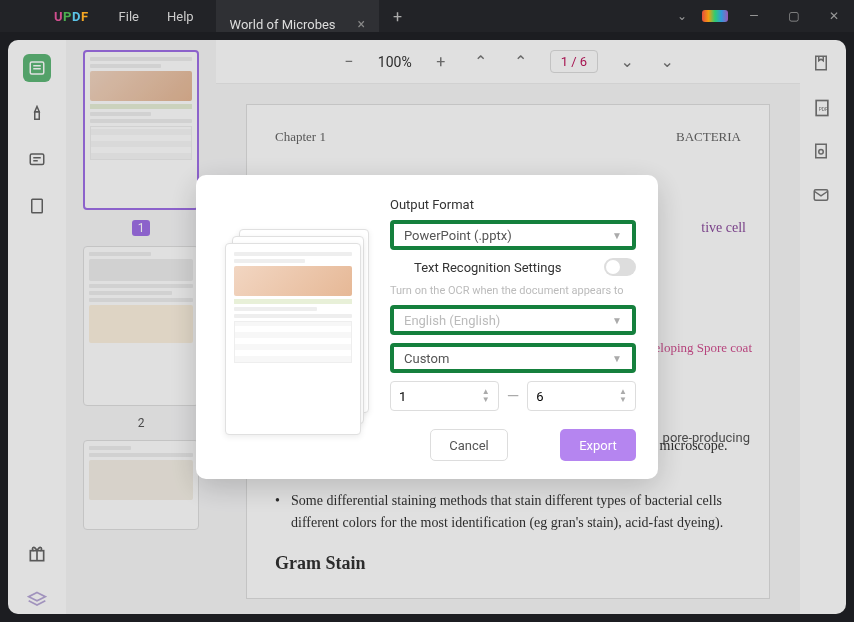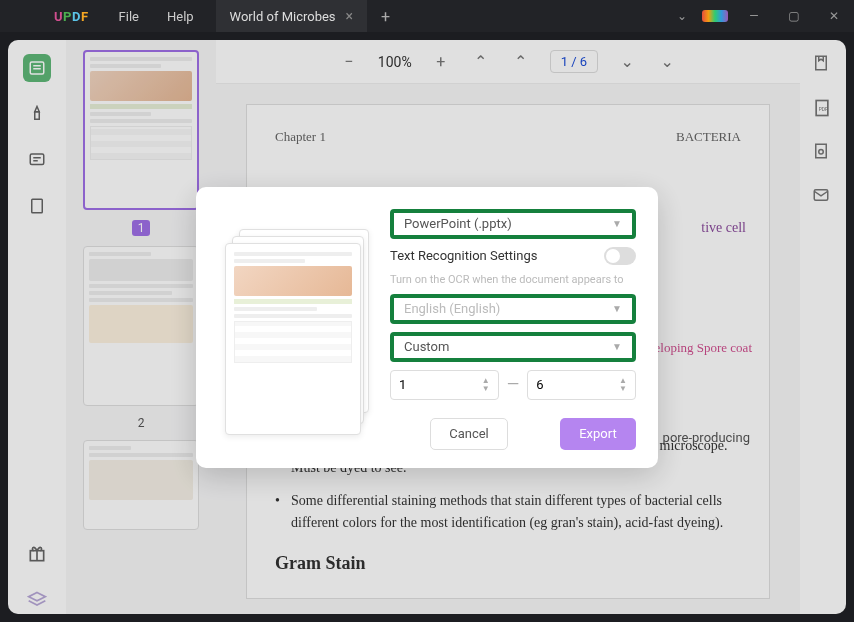--- a/index.html
+++ b/index.html
@@ -7,21 +7,21 @@
 
 
 .titlebar { height: 32px; background: #222327; display: flex; align-items: center; color: #ccc; font-size: 13px; }
 .logo { padding: 0 16px; font-weight: 700; letter-spacing: 0.5px; margin-left: 38px; }
 .logo .u { color: #d04e8f; }
 .logo .p { color: #4caf50; }
 .logo .d { color: #5bc3e6; }
 .logo .f { color: #f5a623; }
 .menu-item { padding: 0 14px; cursor: pointer; }
 .tab-area { display: flex; align-items: center; margin-left: 8px; flex: 1; height: 100%; }
-.tab { background: #2f3034; height: 100%; display: flex; align-items: center; padding: 0 14px; gap: 10px; font-size: 13px; color: #ddd; }
+.tab { background: #2f3034; height: 100%; display: flex; align-items: flex-end; padding: 0 14px; gap: 22px; font-size: 13px; color: #ddd; }
 .tab-close { color: #888; cursor: pointer; font-size: 14px; }
 .tab-add { color: #aaa; padding: 0 14px; cursor: pointer; font-size: 16px; }
 .win-controls { display: flex; height: 100%; }
 .win-btn { width: 40px; display: flex; align-items: center; justify-content: center; color: #999; cursor: pointer; font-size: 12px; }
 .rainbow { width: 26px; height: 12px; background: linear-gradient(90deg,#e74c3c,#f39c12,#2ecc71,#3498db,#9b59b6); border-radius: 3px; margin-right: 6px; }
 
 
 .main { position: absolute; top: 32px; bottom: 0; left: 0; right: 0; background: #1c1d21; padding: 8px; }
 .workspace { width: 100%; height: 100%; background: #fff; border-radius: 10px; display: flex; overflow: hidden; position: relative; }
 
@@ -36,21 +36,21 @@
 .thumb { width: 116px; height: 160px; background: #fff; border: 1px solid #e0e0e0; border-radius: 4px; position: relative; }
 .thumb.selected { border: 2px solid #a070e8; }
 .thumb-num { font-size: 12px; color: #555; }
 .thumb-num.badge { background: #a070e8; color: #fff; width: 18px; height: 16px; border-radius: 3px; display: flex; align-items: center; justify-content: center; }
 
 
 .doc-area { flex: 1; display: flex; flex-direction: column; }
 .toolbar { height: 44px; display: flex; align-items: center; justify-content: center; gap: 18px; border-bottom: 1px solid #eee; color: #777; }
 .tbtn { width: 22px; text-align: center; cursor: pointer; }
 .zoom { font-size: 14px; color: #333; }
-.page-ind { border: 1px solid #ddd; padding: 3px 10px; border-radius: 4px; font-size: 13px; color: #1d4ed8; }
+.page-ind { border: 1px solid #ddd; padding: 3px 10px; border-radius: 4px; font-size: 13px; color: #be185d; }
 .doc-scroll { flex: 1; overflow: auto; background: #f7f7f8; padding: 20px 30px; }
 .page { background: #fff; border: 1px solid #e0e0e0; padding: 24px 28px; font-family: Georgia, serif; color: #333; }
 .page-hdr { display: flex; justify-content: space-between; font-size: 13px; color: #666; margin-bottom: 30px; }
 .bul { font-size: 14px; line-height: 1.6; margin-bottom: 10px; padding-left: 16px; position: relative; }
 .bul::before { content: "•"; position: absolute; left: 0; }
 .gram { font-size: 18px; font-weight: 700; margin-top: 18px; }
 .anno1 { position: absolute; top: 180px; right: 100px; font-family: "Comic Sans MS", cursive; color: #8a4a9c; font-size: 14px; }
 .anno2 { position: absolute; top: 300px; right: 94px; font-family: "Comic Sans MS", cursive; color: #d04e8f; font-size: 13px; }
 .anno3 { position: absolute; top: 390px; right: 96px; font-size: 13px; color: #555; }
 
@@ -66,21 +66,21 @@
 .sheet { position: absolute; background: #fff; border: 1px solid #e0e0e0; border-radius: 4px; box-shadow: 0 2px 6px rgba(0,0,0,0.08); }
 .s3 { width: 130px; height: 184px; left: 14px; top: 0; }
 .s2 { width: 132px; height: 188px; left: 7px; top: 7px; }
 .s1 { width: 136px; height: 192px; left: 0; top: 14px; }
 .dlg-form { flex: 1; display: flex; flex-direction: column; gap: 8px; }
 .fld-label { font-size: 13px; color: #333; }
 .hint { font-size: 11px; color: #bbb; }
 .sel { border: 4px solid #15803d; border-radius: 4px; height: 30px; display: flex; align-items: center; justify-content: space-between; padding: 0 10px; font-size: 13px; color: #555; cursor: pointer; }
 .sel.disabled { color: #bbb; }
 .chev { font-size: 10px; color: #aaa; }
-.toggle-row { display: flex; align-items: center; justify-content: space-between; }
+.toggle-row { display: flex; align-items: center; justify-content: space-between; margin-left: 24px; }
 .toggle { width: 32px; height: 18px; background: #ddd; border-radius: 9px; position: relative; cursor: pointer; }
 .knob { width: 14px; height: 14px; background: #fff; border-radius: 50%; position: absolute; top: 2px; left: 2px; }
 .range-row { display: flex; align-items: center; gap: 8px; }
 .num-in { border: 1px solid #ddd; border-radius: 4px; height: 30px; flex: 1; display: flex; align-items: center; padding: 0 8px; font-size: 13px; position: relative; }
 .spin { position: absolute; right: 4px; top: 2px; bottom: 2px; width: 12px; display: flex; flex-direction: column; justify-content: center; gap: 0; color: #aaa; font-size: 8px; line-height: 1; }
 .dash { color: #aaa; }
 .btn-row { display: flex; gap: 12px; margin-top: 10px; }
 .btn { flex: 1; height: 32px; border-radius: 5px; display: flex; align-items: center; justify-content: center; font-size: 13px; cursor: pointer; margin-left: 40px; }
 .btn-cancel { border: 1px solid #ddd; color: #555; }
 .btn-export { background: #b585f0; color: #fff; }
@@ -254,20 +254,21 @@
                   <div class="img"></div>
                   <div class="barh"></div>
                   <div class="bar" style="width:70%"></div>
                   <div class="bar"></div>
                   <div class="tbl" style="height:42px"></div>
                 </div>
               </div>
           </div>
         </div>
         <div class="dlg-form">
+          <div class="fld-label">Output Format</div>
           <div class="sel">
             <span>PowerPoint (.pptx)</span>
             <span class="chev">▼</span>
           </div>
           <div class="toggle-row">
             <div class="fld-label">Text Recognition Settings</div>
             <div class="toggle">
                 <div class="knob"></div>
               </div>
           </div>

